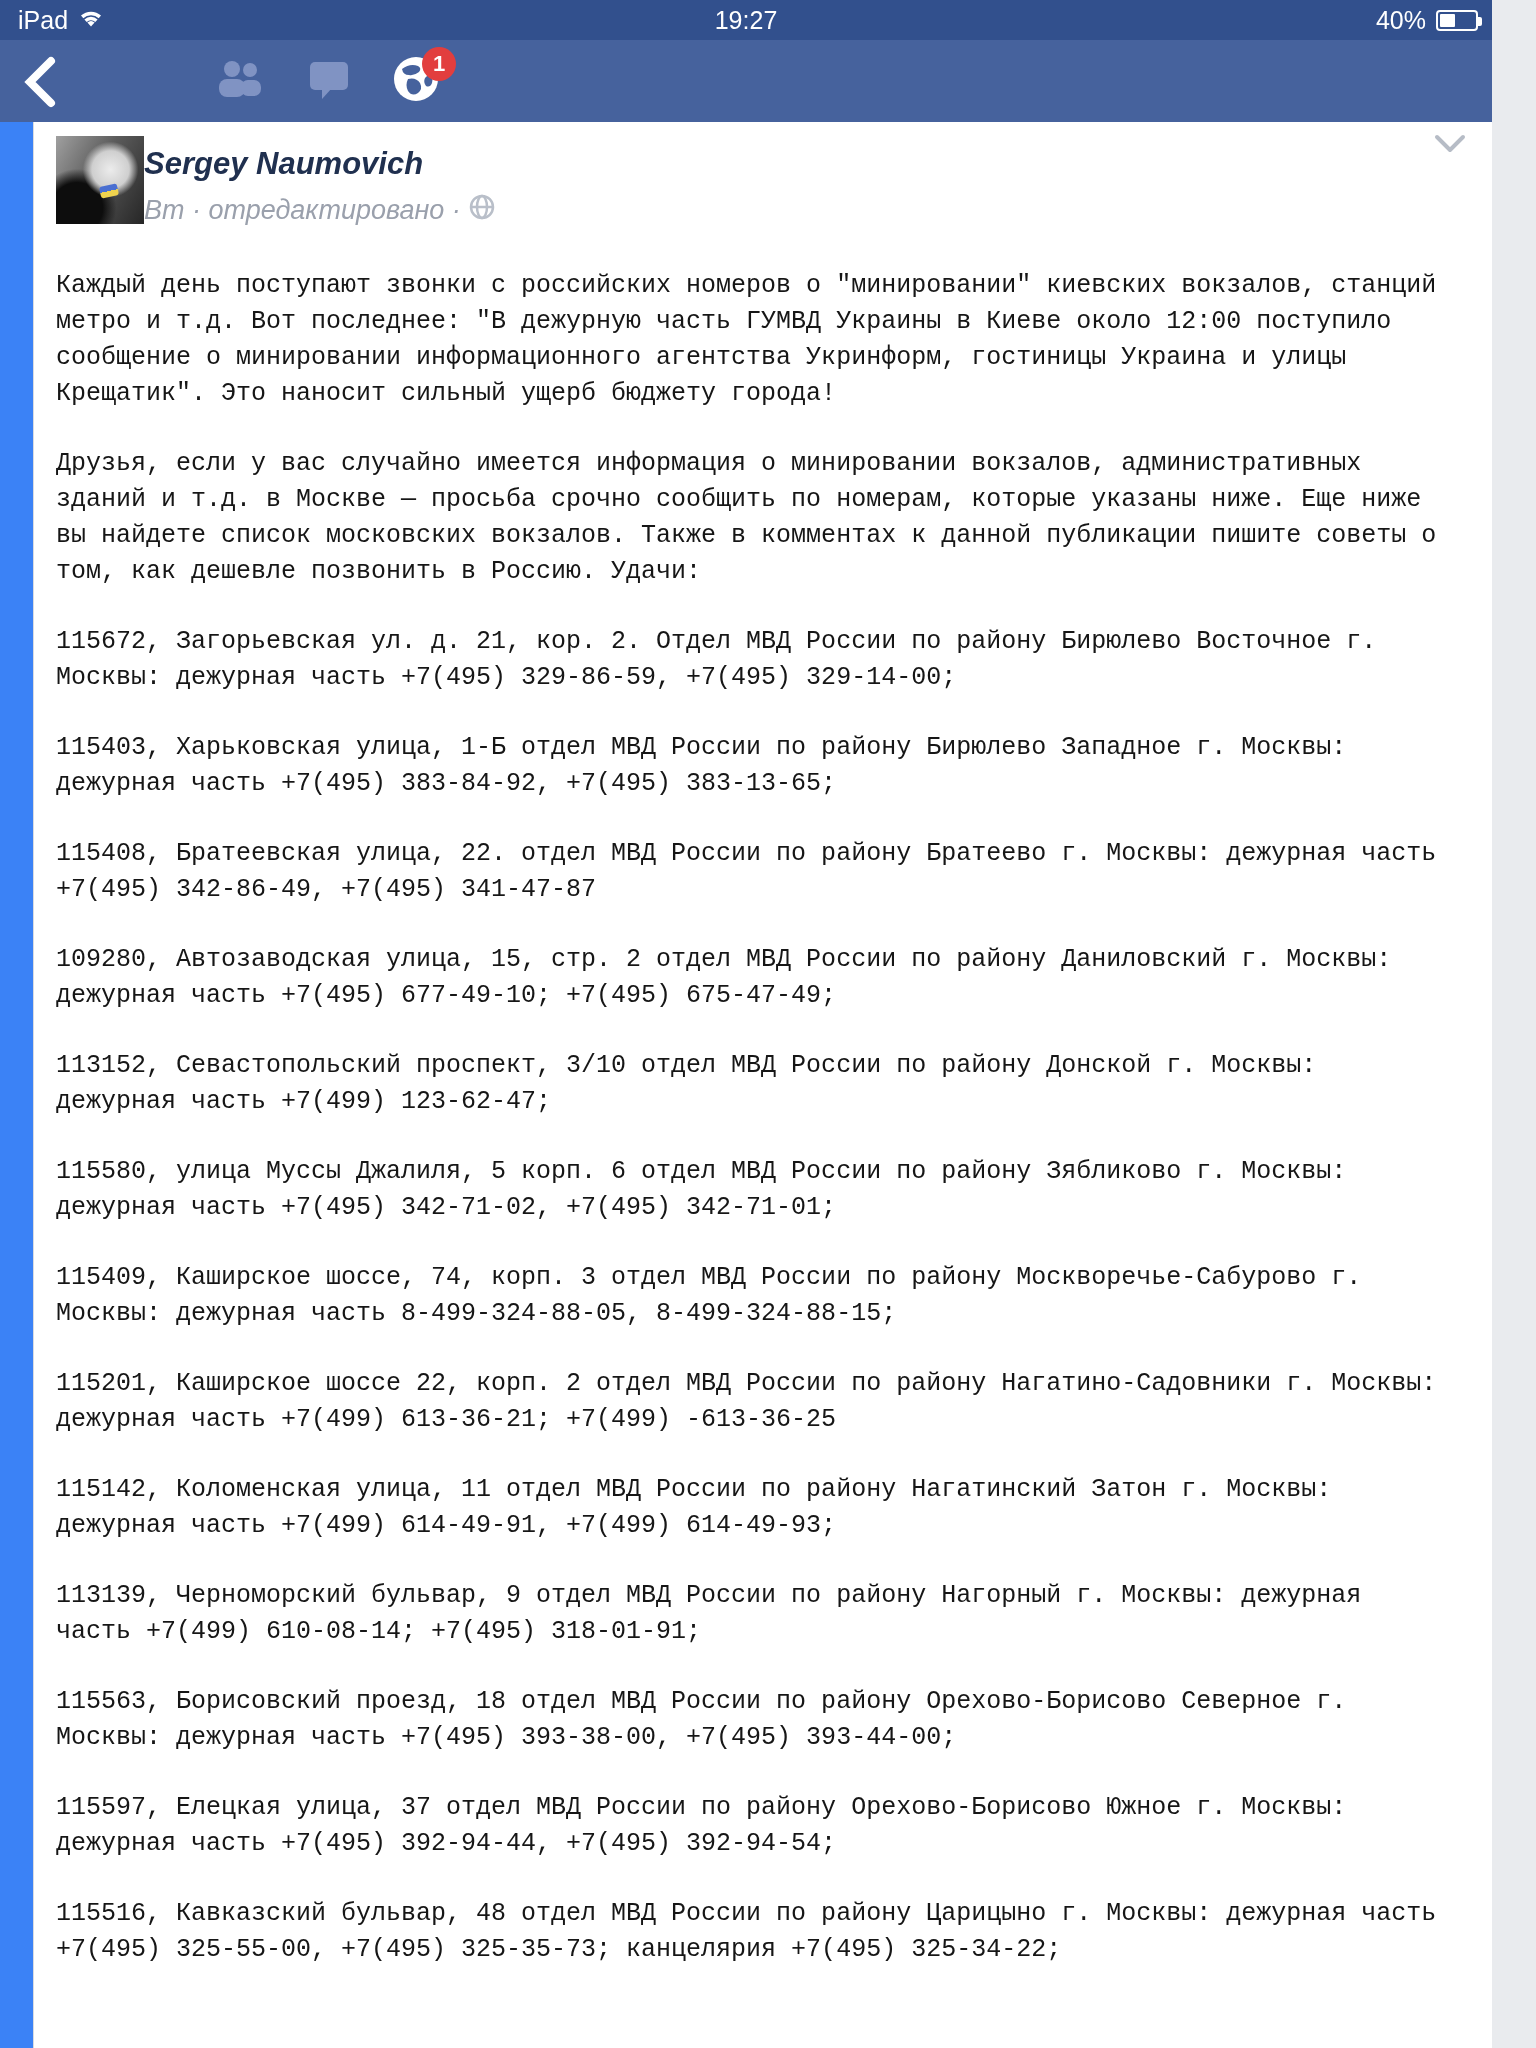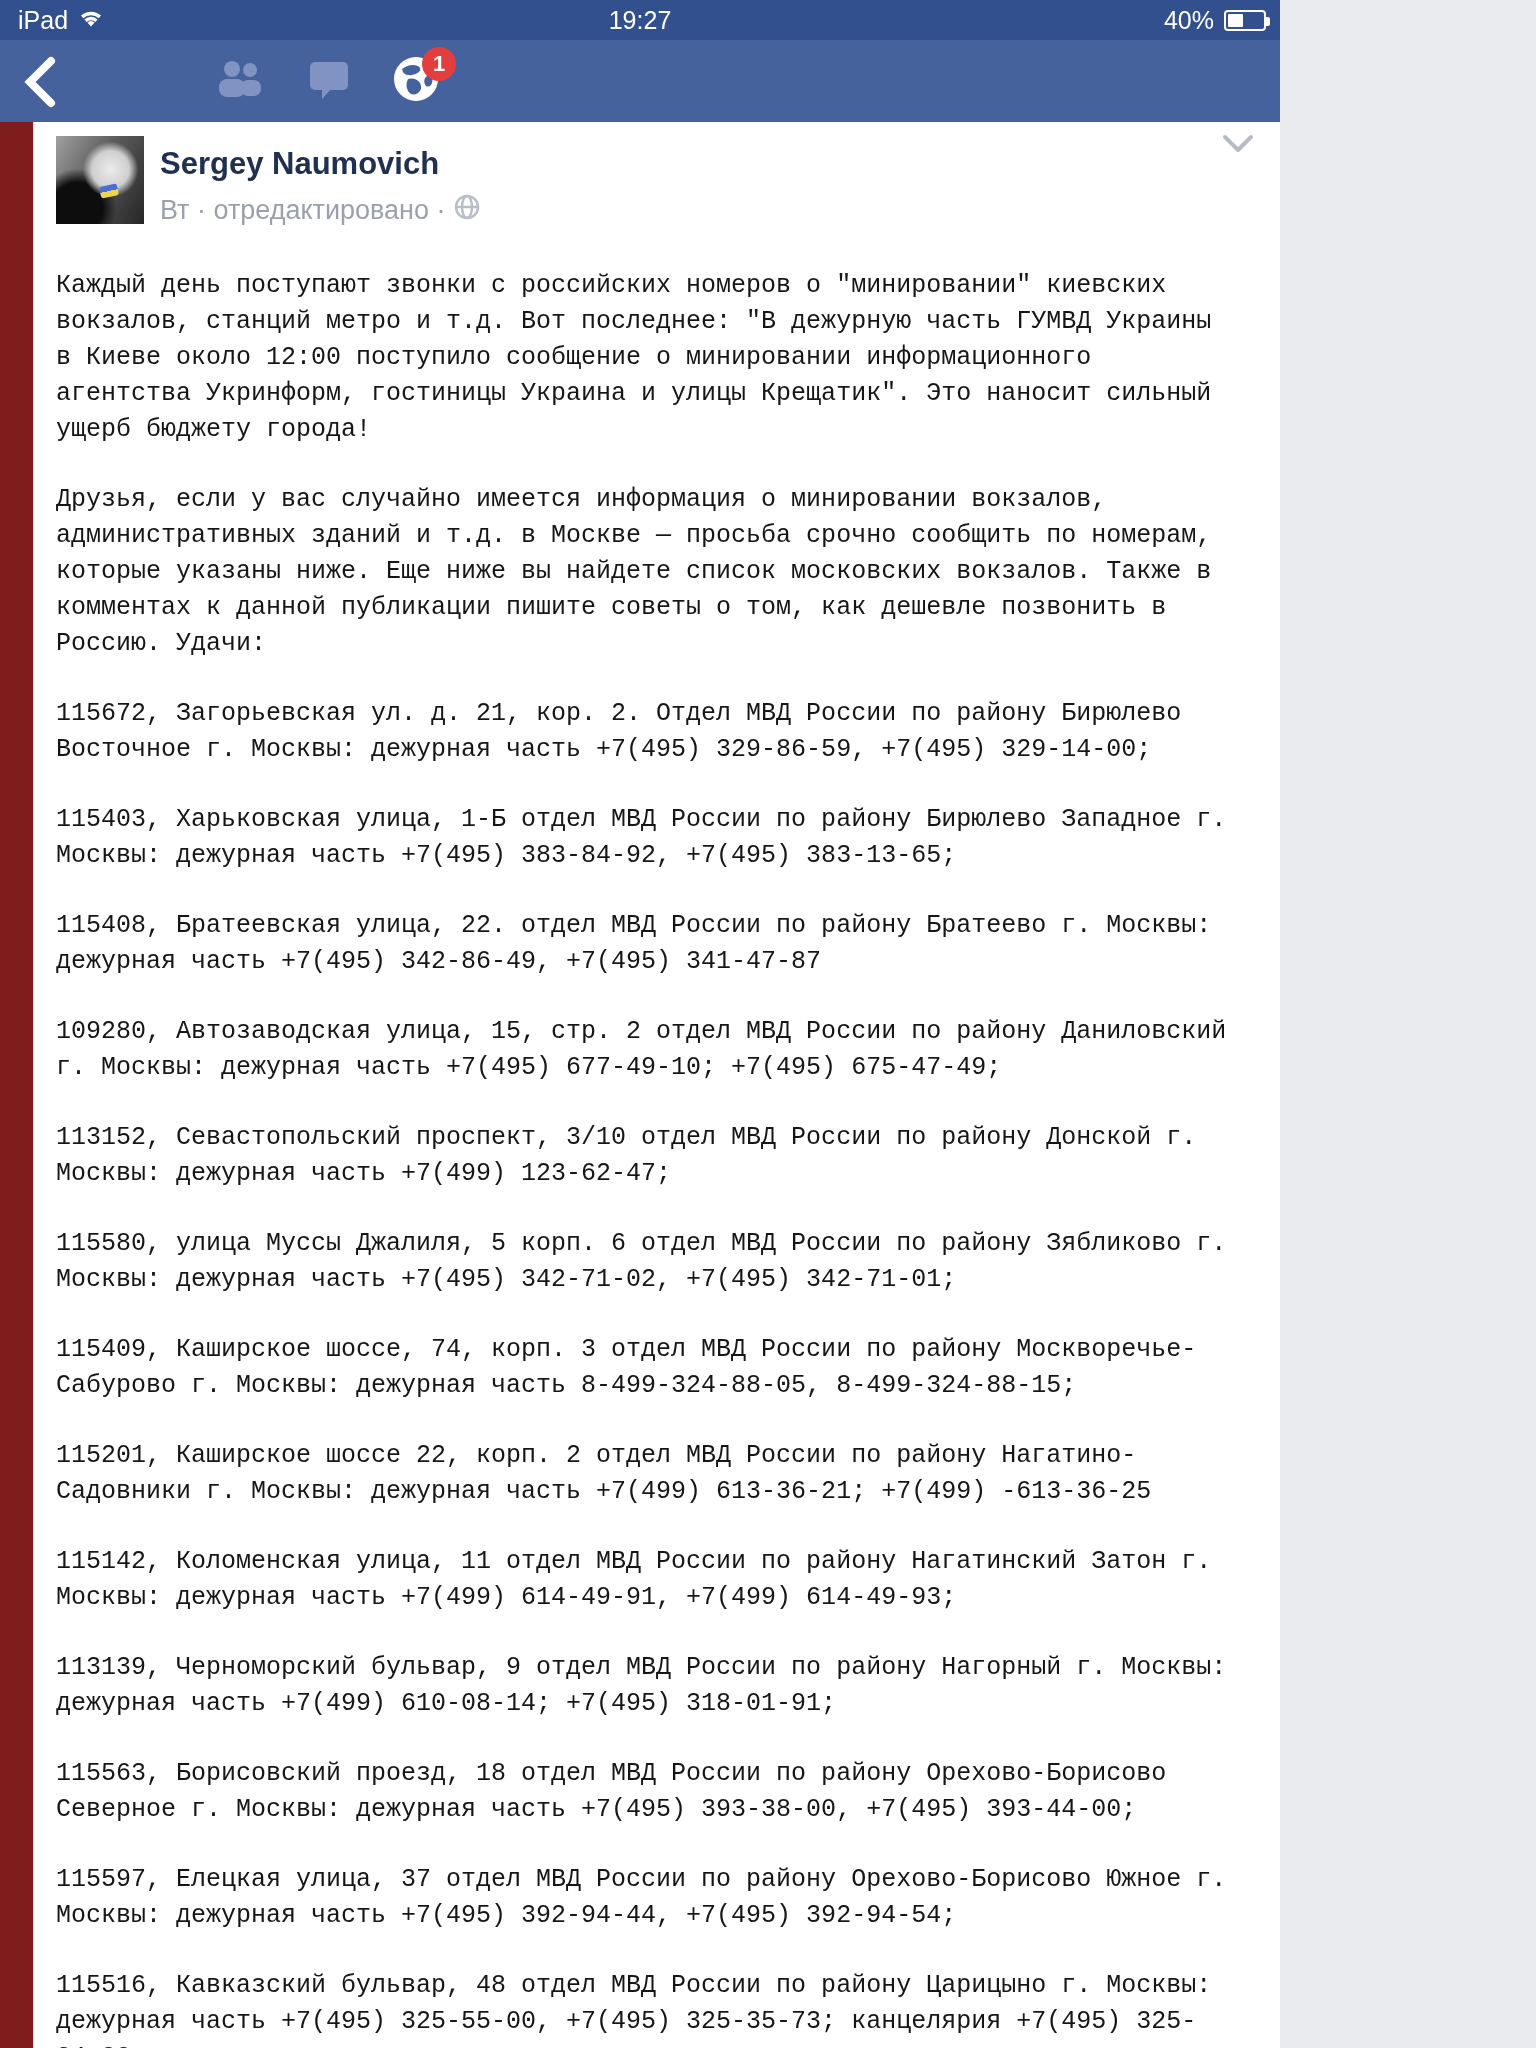--- a/index.html
+++ b/index.html
@@ -1,20 +1,20 @@
 <!DOCTYPE html>
 <html lang="ru"><head>
 <meta charset="utf-8">
 <title>Комментарии</title>
 <style>
   * { margin:0; padding:0; box-sizing:border-box; }
   html,body { background:#e9ebee; }
   .screen{
-    position:relative; width:1280px; height:2048px; overflow:hidden;
-    font-family:"Liberation Sans", sans-serif; background:#7f1d1d;
+    position:relative; width:1492px; height:2048px; overflow:hidden;
+    font-family:"Liberation Sans", sans-serif; background:#3b82f6;
   }
   
   .status-bar{
     position:absolute; top:0; left:0; right:0; height:40px;
     background:#32508d; color:#fff; font-size:25px;
     display:flex; align-items:center; padding:0 18px;
   }
   .sb-left{ display:flex; align-items:center; gap:10px; }
   .sb-center{ position:absolute; left:0; right:0; text-align:center; }
   .sb-right{ position:absolute; right:14px; top:0; height:40px; display:flex; align-items:center; gap:10px; }
@@ -36,21 +36,21 @@
   }
   .nav-title{
     position:absolute; left:0; right:0; top:20px; text-align:center;
     color:#fff; font-size:35px; font-weight:bold; letter-spacing:0.5px;
   }
   
   .content{
     position:absolute; top:122px; left:33px; right:0; bottom:0;
     background:#fff; border-left:1px solid #d8dbe0;
   }
-  .post-header{ position:relative; min-height:118px; padding:18px 24px 0 24px; }
+  .post-header{ position:relative; min-height:118px; padding:18px 24px 0 8px;font-style:italic; }
   .avatar{
     position:absolute; left:22px; top:14px; width:88px; height:88px;
     background:
       radial-gradient(circle at 62% 38%, #ececec 0, #cfcfcf 24%, rgba(0,0,0,0) 36%),
       radial-gradient(circle at 24% 82%, #0d0d0d 0 26%, rgba(0,0,0,0) 40%),
       linear-gradient(120deg, #a0a0a0 0%, #5b5b5b 45%, #262626 100%);
     overflow:hidden; cursor:pointer;
   }
   .avatar .flag{
     position:absolute; left:50%; top:56%; width:18px; height:12px; border-radius:3px;

